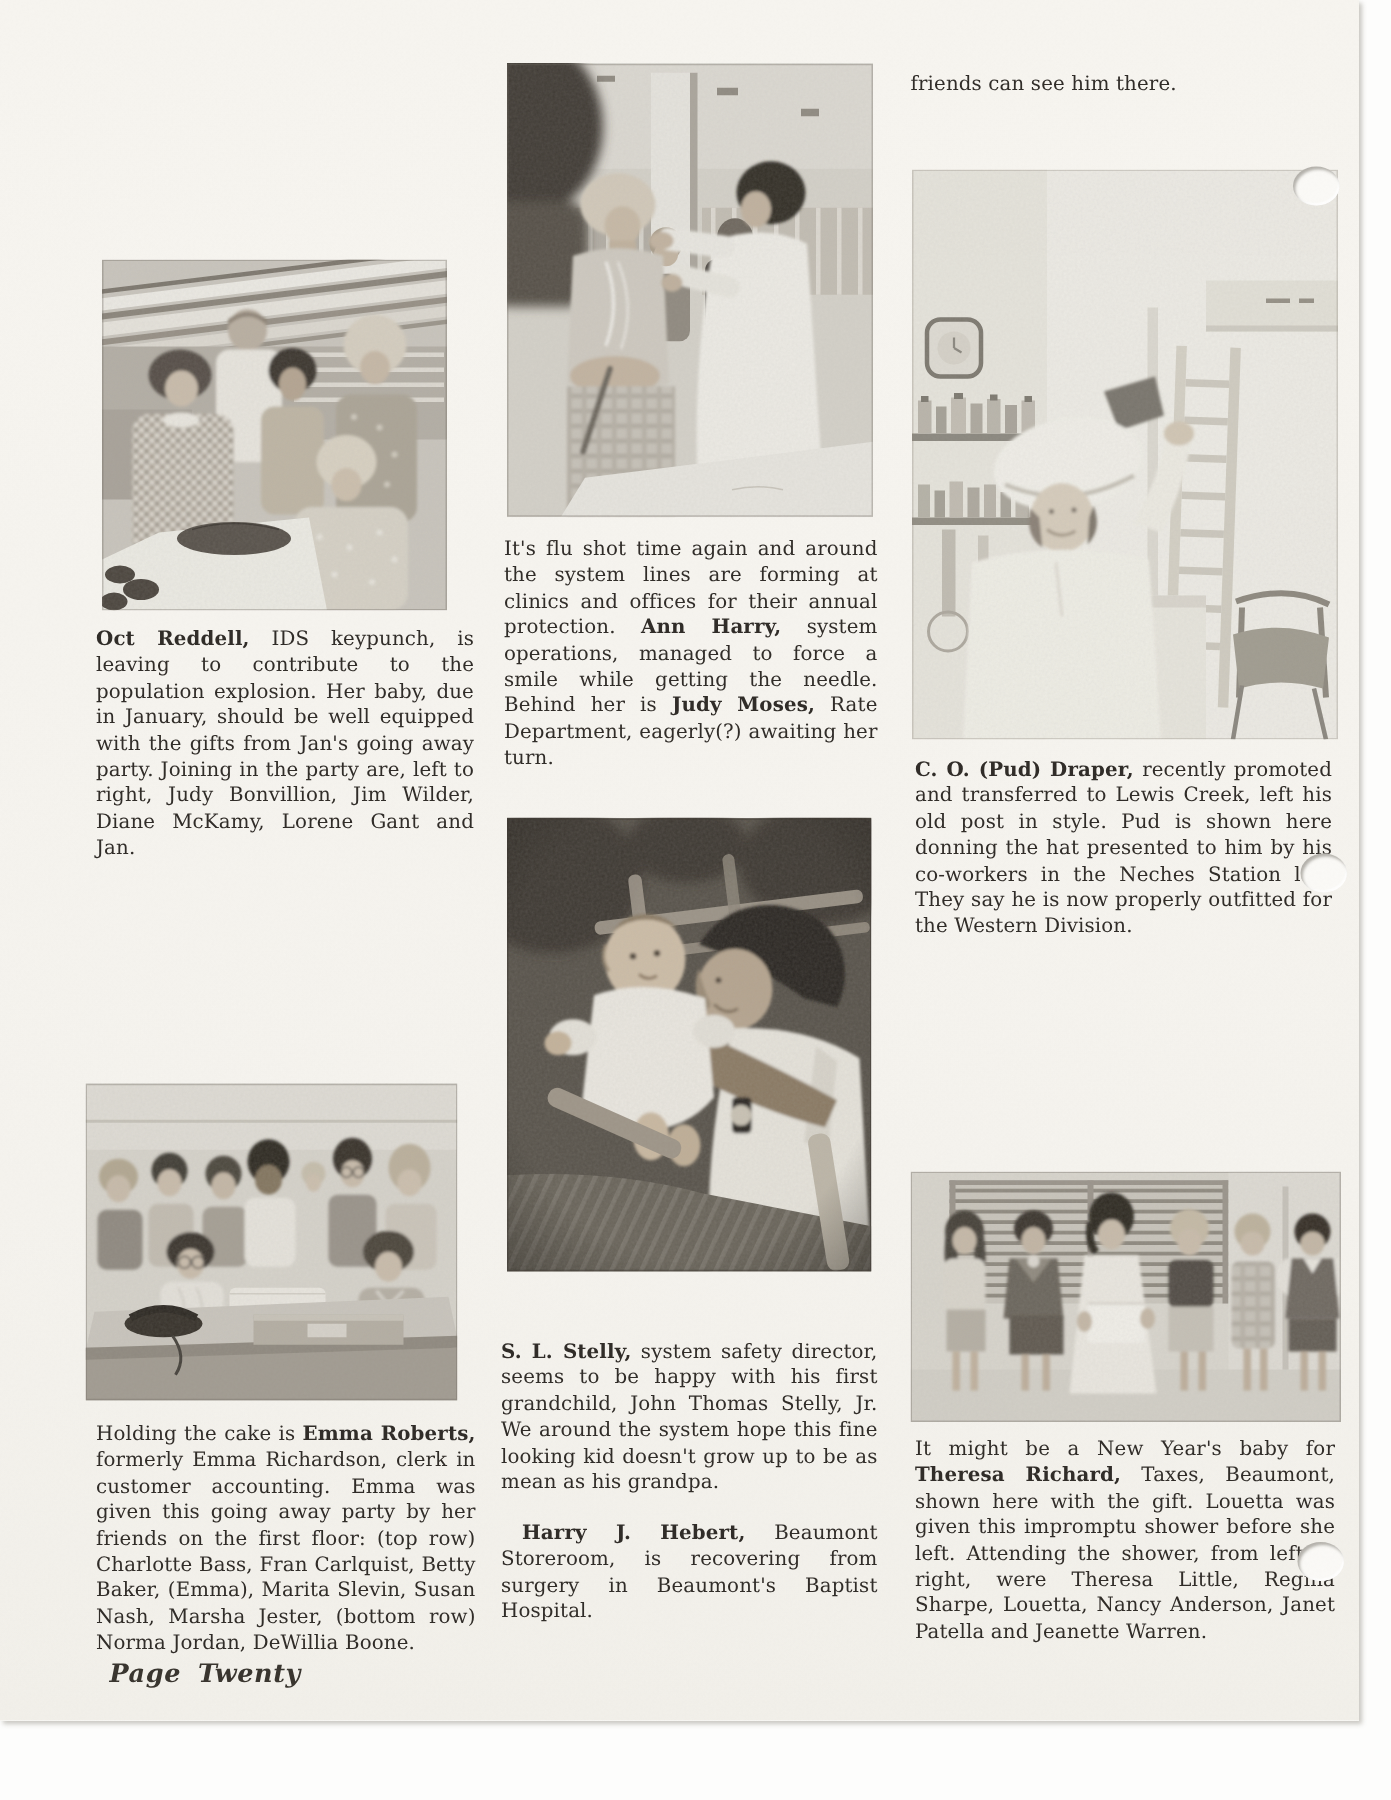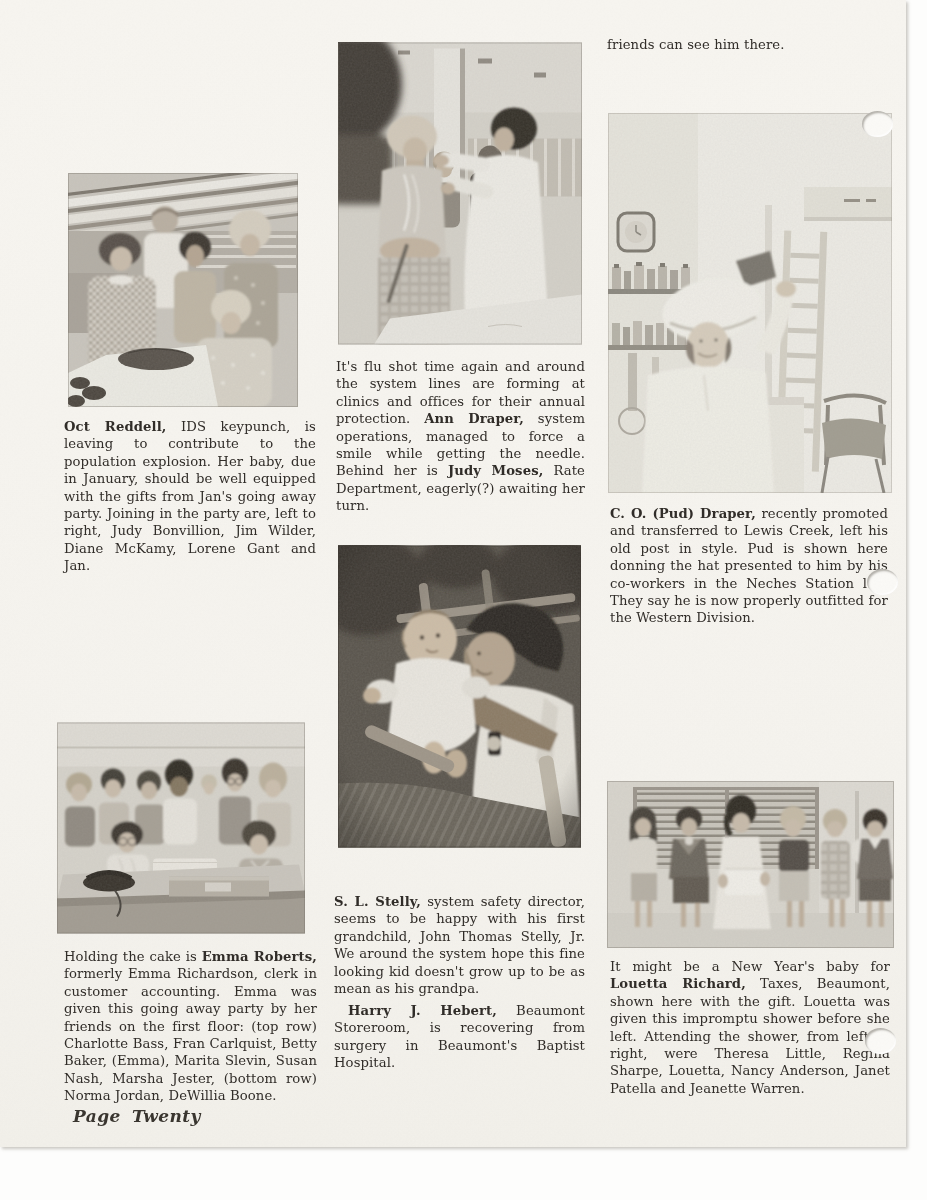--- a/index.html
+++ b/index.html
@@ -7,21 +7,21 @@
   body { position:relative; background:#fdfdfc; font-family:"DejaVu Serif", serif; overflow:hidden; }
 
   .paper { position:absolute; left:0; top:0; width:906px; height:1147px;
            background:linear-gradient(180deg,#f7f5f0 0%,#f5f3ee 70%,#f2f0ea 100%);
            box-shadow:2px 2px 3px rgba(140,135,125,.45); }
 
   .caption { position:absolute; font-size:13.2px; line-height:17.4px; color:#2f2b27;
              text-align:justify; letter-spacing:.1px; }
   .caption b { font-weight:bold; }
   .caption p.indent { text-indent:14px; }
-  .caption p { text-align:justify; }
+  .caption p { text-align:justify;margin-top:12px; }
 
   .photo { position:absolute; overflow:hidden; }
   .photo svg { display:block; width:100%; height:100%; }
 
   .hole { position:absolute; width:31px; height:26px; border-radius:50%; background:#fbfaf7;
           box-shadow:inset 1.5px 2px 2px rgba(110,105,95,.5),
                      inset -1px -1.5px 1px rgba(255,255,255,.85); }
 
   .footer { position:absolute; left:73px; top:1106px; font-style:italic; font-weight:bold;
             font-size:17px; color:#38342e; letter-spacing:.4px; word-spacing:5px; }
@@ -262,21 +262,21 @@
         <rect x="108" y="138" width="48" height="14" rx="7" transform="rotate(14 132 145)" fill="#e6e4dd"></rect>
         <ellipse cx="110" cy="146" rx="7" ry="6" fill="#bfb09d"></ellipse>
       </g>
       <path d="M52 276 L244 252 L244 302 L36 302 Z" fill="#e7e5df"></path>
       <path d="M150 284 q18 -4 34 0" stroke="#c9c5bc" fill="none"></path>
       <rect width="244" height="302" filter="url(#grainF)" opacity="0.5"></rect>
       <rect x="0.5" y="0.5" width="243" height="301" fill="none" stroke="#6f6a62" stroke-opacity="0.35"></rect>
     </svg>
   </div>
 
-  <div class="caption" style="left:336px;top:358px;width:249px"><span>It's flu shot time again and around the system lines are forming at clinics and offices for their annual protection. </span><b>Ann Draper,</b><span> system operations, managed to force a smile while getting the needle. Behind her is </span><b>Judy Moses,</b><span> Rate Department, eagerly(?) awaiting her turn.</span></div>
+  <div class="caption" style="left:336px;top:358px;width:249px"><span>It's flu shot time again and around the system lines are forming at clinics and offices for their annual protection. </span><b>Ann Harry,</b><span> system operations, managed to force a smile while getting the needle. Behind her is </span><b>Judy Moses,</b><span> Rate Department, eagerly(?) awaiting her turn.</span></div>
 
   <div class="photo" style="left:338px;top:545px;width:243px;height:303px" aria-label="Black-and-white photo of a man holding his infant grandchild">
     <svg viewBox="0 0 243 302">
       <rect width="243" height="302" fill="#57524a"></rect>
       <g filter="url(#soft3)" fill="#3d3831">
         <ellipse cx="30" cy="40" rx="60" ry="50"></ellipse>
         <ellipse cx="210" cy="30" rx="55" ry="40"></ellipse>
         <ellipse cx="120" cy="18" rx="40" ry="25"></ellipse>
       </g>
       <g transform="rotate(-7 150 80)">
@@ -481,21 +481,21 @@
         <path d="M262 58 l6 10 l6 -10 z" fill="#e8e5de"></path>
         <rect x="252" y="98" width="32" height="22" fill="#635d54"></rect>
         <rect x="260" y="120" width="5" height="26" fill="#bdae9b"></rect>
           <rect x="272" y="120" width="5" height="26" fill="#bdae9b"></rect>
       </g>
       <rect width="287" height="167" filter="url(#grainF)" opacity="0.5"></rect>
       <rect x="0.5" y="0.5" width="286" height="166" fill="none" stroke="#6f6a62" stroke-opacity="0.35"></rect>
     </svg>
   </div>
 
-  <div class="caption" style="left:610px;top:958px;width:280px"><span>It might be a New Year's baby for </span><b>Louetta Richard,</b><span> Taxes, Beaumont, shown here with the gift. Louetta was given this impromptu shower before she left. Attending the shower, from left to right, were Theresa Little, Regina Sharpe, Louetta, Nancy Anderson, Janet Patella and Jeanette Warren.</span></div>
+  <div class="caption" style="left:610px;top:958px;width:280px"><span>It might be a New Year's baby for </span><b>Theresa Richard,</b><span> Taxes, Beaumont, shown here with the gift. Louetta was given this impromptu shower before she left. Attending the shower, from left to right, were Theresa Little, Regina Sharpe, Louetta, Nancy Anderson, Janet Patella and Jeanette Warren.</span></div>
 
   <div class="hole" style="left:862px;top:111px"></div>
   <div class="hole" style="left:867px;top:569px"></div>
   <div class="hole" style="left:865px;top:1028px"></div>
 
   <svg class="pagegrain">
     <rect width="906" height="1147" filter="url(#grainF)" opacity="0.22"></rect>
   </svg>
 </div>
 

